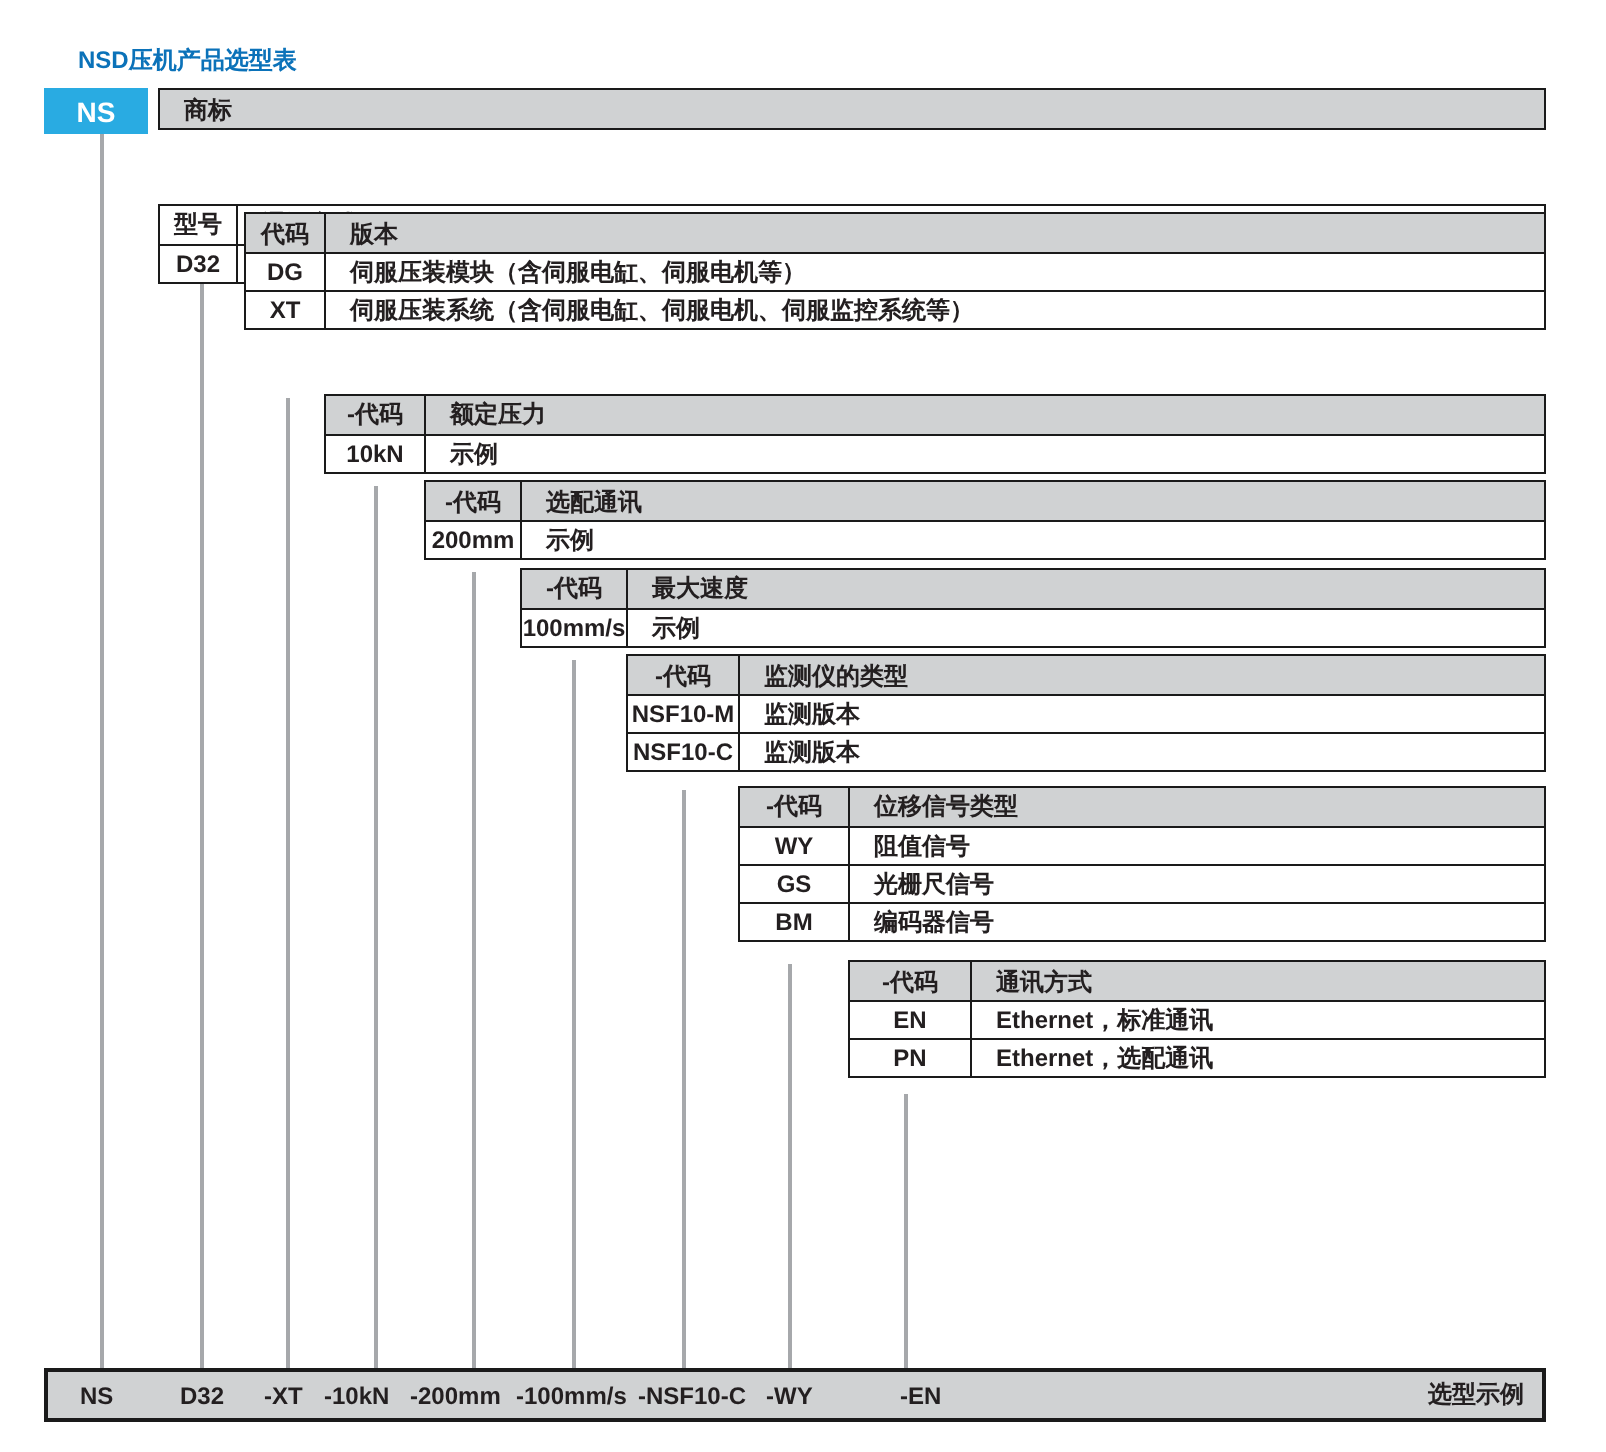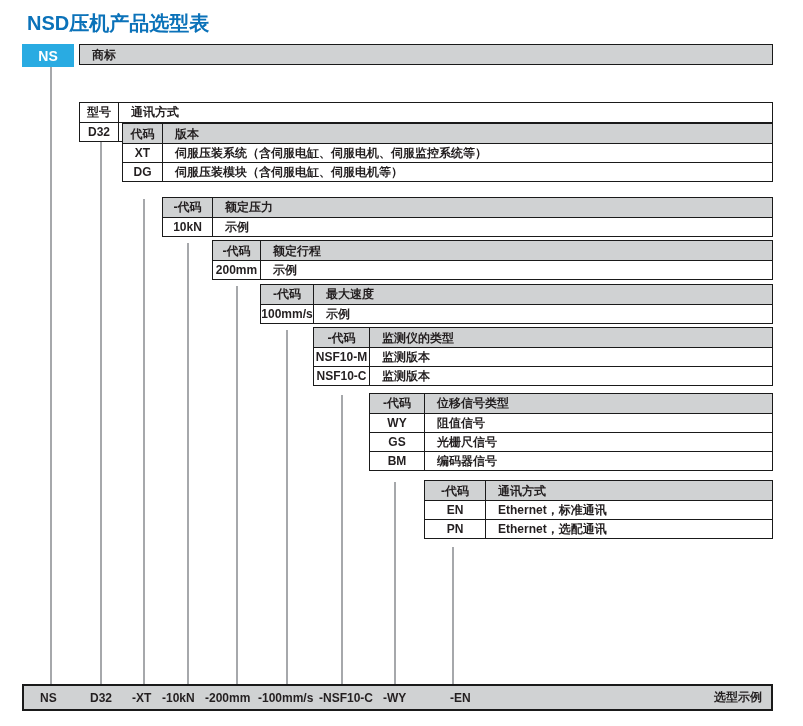--- a/index.html
+++ b/index.html
@@ -9,22 +9,22 @@
     --border:#1a1a1a;
     --line-gray:#a6a8ab;
     --text:#231f20;
   }
   html,body{margin:0;padding:0;background:#ffffff;}
   .page{
     position:relative;width:803px;height:726px;background:#ffffff;overflow:hidden;
     font-family:"Liberation Sans","DejaVu Sans",sans-serif;color:var(--text);
   }
   .title{
-    position:absolute;left:27px;top:10px;margin:0;
-    font-size:20px;font-weight:bold;color:var(--title-blue);
+    position:absolute;left:27px;top:10px;margin:12px;
+    font-size:12px;font-weight:bold;color:var(--title-blue);
   }
   .ns-box{
     position:absolute;left:22px;top:44px;width:52px;height:23px;z-index:2;
     background:var(--accent-blue);color:#ffffff;font-size:14px;font-weight:bold;
     display:flex;align-items:center;justify-content:center;
   }
   .vline{
     position:absolute;width:1.5px;background:var(--line-gray);z-index:0;
   }
   .block{
@@ -82,50 +82,50 @@
     <div class="row">
       <div class="cell code">型号</div>
       <div class="cell desc">通讯方式</div>
     </div>
     <div class="row">
       <div class="cell code">D32</div>
       <div class="cell desc">台式压装机</div>
     </div>
   </div>
 
-  <div class="block" style="left:122px;top:123px;width:649px;--cw:40px;">
+  <div class="block" style="left:122px;top:106px;width:649px;--cw:40px;">
     <div class="row header">
       <div class="cell code">代码</div>
       <div class="cell desc">版本</div>
     </div>
     <div class="row">
+      <div class="cell code">DG</div>
+      <div class="cell desc">伺服压装模块（含伺服电缸、伺服电机等）</div>
+    </div>
+    <div class="row">
       <div class="cell code">XT</div>
       <div class="cell desc">伺服压装系统（含伺服电缸、伺服电机、伺服监控系统等）</div>
     </div>
-    <div class="row">
-      <div class="cell code">DG</div>
-      <div class="cell desc">伺服压装模块（含伺服电缸、伺服电机等）</div>
-    </div>
   </div>
 
   <div class="block" style="left:162px;top:196.6px;width:609px;--cw:50px;">
     <div class="row header">
       <div class="cell code">-代码</div>
       <div class="cell desc">额定压力</div>
     </div>
     <div class="row">
       <div class="cell code">10kN</div>
       <div class="cell desc">示例</div>
     </div>
   </div>
 
   <div class="block" style="left:212px;top:240.2px;width:559px;--cw:48px;">
     <div class="row header">
       <div class="cell code">-代码</div>
-      <div class="cell desc">额定行程</div>
+      <div class="cell desc">选配通讯</div>
     </div>
     <div class="row">
       <div class="cell code">200mm</div>
       <div class="cell desc">示例</div>
     </div>
   </div>
 
   <div class="block" style="left:260px;top:283.8px;width:511px;--cw:53px;">
     <div class="row header">
       <div class="cell code">-代码</div>

